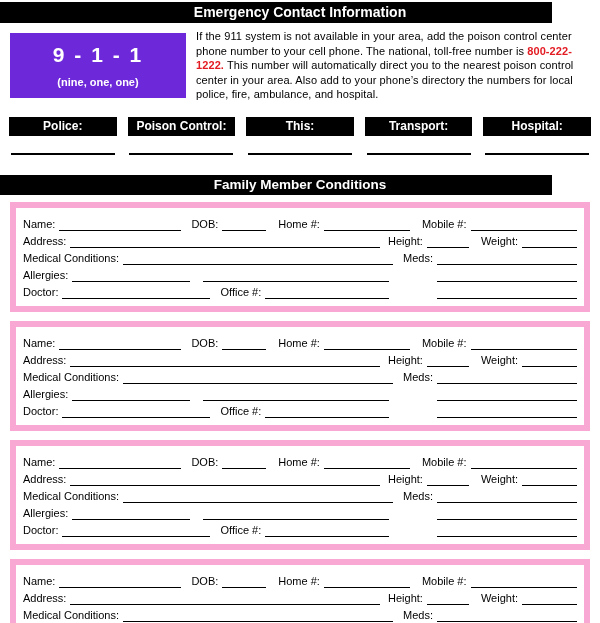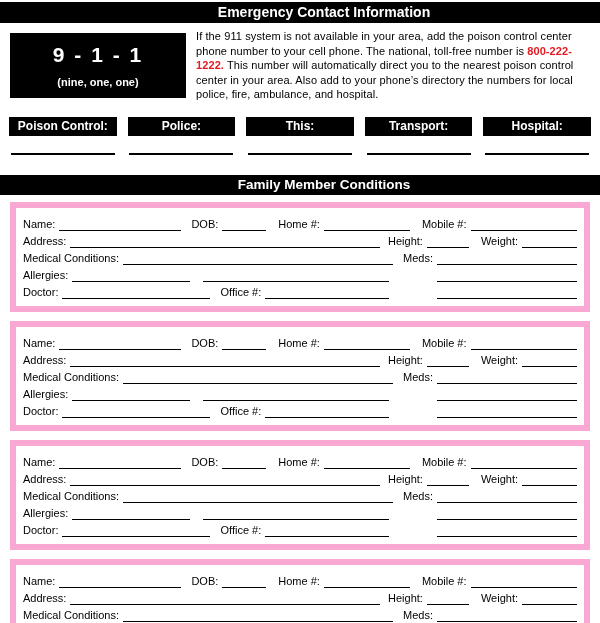--- a/index.html
+++ b/index.html
@@ -14,21 +14,21 @@
 
   
   .section-bar {
     background: #000;
     color: #fff;
     text-align: center;
     font-weight: bold;
     font-size: 14px;
     height: 21px;
     line-height: 21px;
-    width: 600px;
+    width: 552px;
     padding-left: 48px;
   }
   .bar-top { margin-top: 2px; }
   .bar-family { margin-top: 20px; font-size: 13.5px; height: 20px; line-height: 20px; }
 
   
   .intro-row {
     display: flex;
     margin: 10px 10px 0 10px;
     align-items: flex-start;
@@ -126,33 +126,33 @@
   .l-doctor { width: 148px; margin-right: 10px; }
 </style>
 </head>
 <body>
 
 <div class="section-bar bar-top">
   <span>Emergency Contact Information</span>
 </div>
 
 <div class="intro-row">
-  <div class="badge-911" style="background: #000000;">
+  <div class="badge-911" style="background: #6d28d9;">
     <div class="badge-number">9 - 1 - 1</div>
     <div class="badge-phonetic">(nine, one, one)</div>
   </div>
   <div class="intro-text"><span>If the 911 system is not available in your area, add the poison control center phone number to your cell phone. The national, toll-free number is </span><span class="phone-red" style="color: rgb(227, 27, 34);">800-222-1222.</span><span> This number will automatically direct you to the nearest poison control center in your area. Also add to your phone’s directory the numbers for local police, fire, ambulance, and hospital.</span></div>
 </div>
 
 <div class="contacts-row">
   <div class="contact-cell">
+    <div class="contact-box">Police:</div>
+  </div>
+  <div class="contact-cell">
     <div class="contact-box">Poison Control:</div>
-  </div>
-  <div class="contact-cell">
-    <div class="contact-box">Police:</div>
   </div>
   <div class="contact-cell">
     <div class="contact-box">This:</div>
   </div>
   <div class="contact-cell">
     <div class="contact-box">Transport:</div>
   </div>
   <div class="contact-cell">
     <div class="contact-box">Hospital:</div>
   </div>

